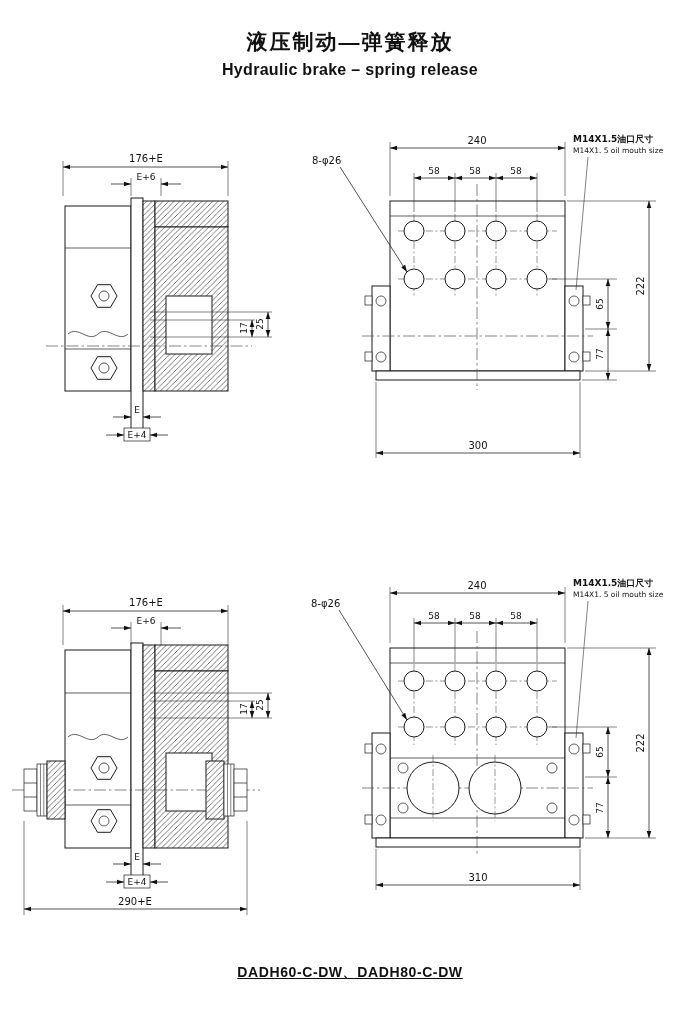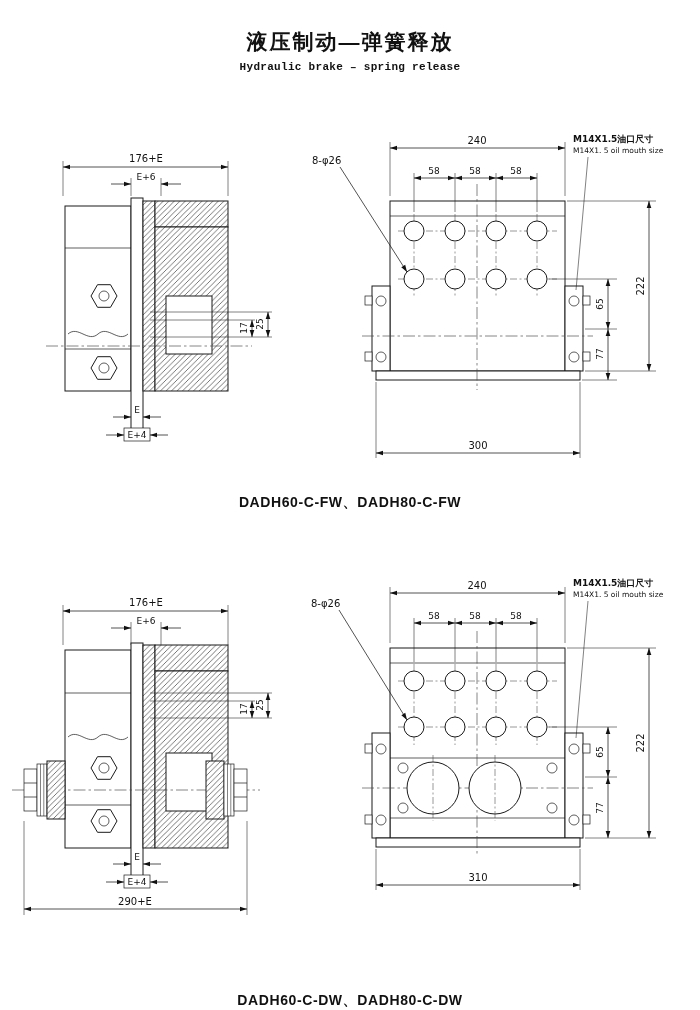--- a/index.html
+++ b/index.html
@@ -1,24 +1,24 @@
 <!DOCTYPE html>
 <html><head>
 <meta charset="utf-8">
 <style>
   * { margin:0; padding:0; box-sizing:border-box; }
   html,body { background:#f4f4f2; }
   body { font-family:"Liberation Sans","DejaVu Sans",sans-serif; }
   .page { position:relative; width:700px; height:1010px; background:#ffffff; margin:0 auto; overflow:hidden; }
   .titles { position:absolute; top:28px; left:0; width:100%; text-align:center; color:#111; }
   .title-zh { font-size:21px; font-weight:bold; letter-spacing:2px; }
-  .title-en { font-size:11px; font-weight:bold; margin-top:5px; letter-spacing:0.3px;font-family:Liberation Mono, monospace; }
+  .title-en { font-size:16px; font-weight:bold; margin-top:5px; letter-spacing:0.3px; }
   .caption { position:absolute; left:0; width:100%; text-align:center; font-size:14px; font-weight:bold; color:#111; letter-spacing:0.6px; }
   #cap-fw { top:494px; }
-  #cap-dw { top:992px; }
+  #cap-dw { top:964px;text-decoration:underline; }
   svg { position:absolute; left:0; }
   #svg-fw { top:106px; }
   #svg-dw { top:553px; }
   svg text { font-family:"DejaVu Sans","Liberation Sans",sans-serif; fill:#111; }
   .dm  { font-size:10px; text-anchor:middle; }
   .dm9 { font-size:9px;  text-anchor:middle; }
   .lb  { font-size:10px; text-anchor:start; }
   .lb9 { font-size:9px;  text-anchor:start; font-weight:bold; }
   .lb7 { font-size:7.5px; text-anchor:start; }
   .w  { fill:#fff; stroke:#1a1a1a; stroke-width:1; }
@@ -181,21 +181,20 @@
       </g>
       <g>
         <line class="x" x1="376" y1="276" x2="376" y2="352"></line>
         <line class="x" x1="580" y1="276" x2="580" y2="352"></line>
         <line class="d" x1="376" y1="347" x2="580" y2="347" marker-start="url(#aA)" marker-end="url(#aA)"></line>
         <text class="dm" x="478" y="343">300</text>
       </g>
     </g>
   </svg>
 
-  <div id="cap-fw" class="caption">DADH60-C-FW、DADH80-C-FW</div>
 
   <svg id="svg-dw" width="700" height="390" viewBox="0 0 700 390">
     <defs>
       <pattern id="hB" width="5.5" height="5.5" patternUnits="userSpaceOnUse">
         <rect width="5.5" height="5.5" fill="#fff"></rect>
         <path d="M0,5.5 L5.5,0 M-1.4,1.4 L1.4,-1.4 M4.1,6.9 L6.9,4.1" stroke="#555" stroke-width="0.8" fill="none"></path>
       </pattern>
       <marker id="aB" viewBox="0 0 10 8" markerWidth="11" markerHeight="8.8" refX="9.3" refY="4" orient="auto-start-reverse">
         <path d="M0.8,1.2 L9.3,4 L0.8,6.8 Z" fill="#111"></path>
       </marker>

